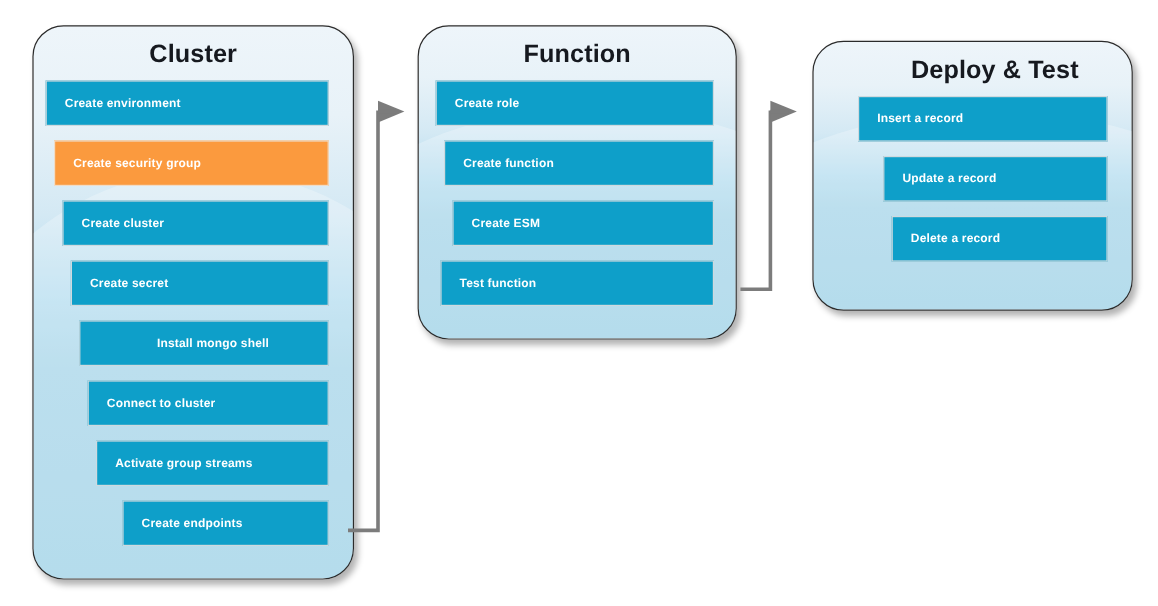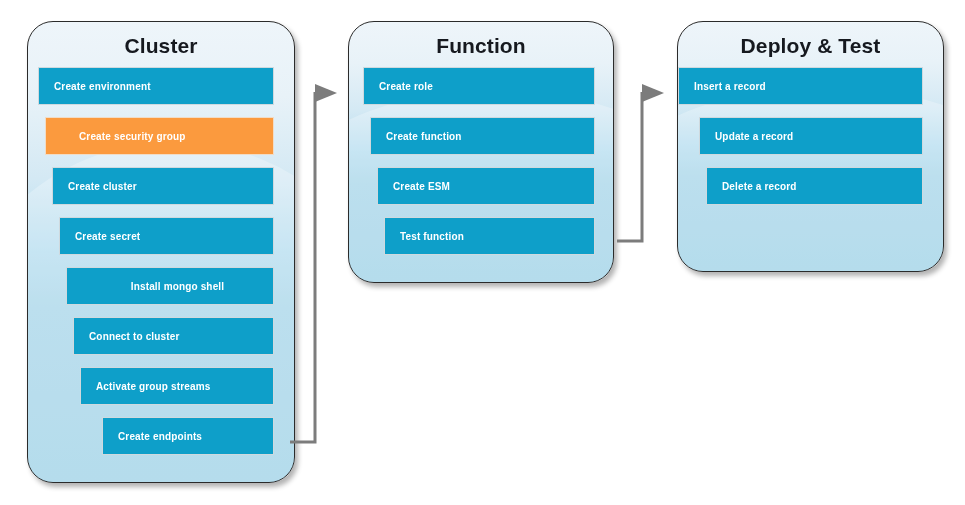--- a/index.html
+++ b/index.html
@@ -81,21 +81,20 @@
     font-weight: bold;
     letter-spacing: 0.15px;
   }
   .step > .step-label {
     padding-left: 15px;
     white-space: nowrap;
   }
   .step.highlight {
     background: #fb9a3e;
     border-color: #f1dcc6;
-    padding-left: 18px;
   }
 
   
   .connector {
     position: absolute;
     z-index: 6;
     overflow: visible;
   }
   .connector path {
     fill: none;
@@ -146,27 +145,27 @@
     <div class="steps">
       <div class="step" style="margin-left:14px; margin-right:18px;">
         <span class="step-label">Create role</span>
       </div>
       <div class="step" style="margin-left:21px; margin-right:18px;">
         <span class="step-label">Create function</span>
       </div>
       <div class="step" style="margin-left:28px; margin-right:18px;">
         <span class="step-label">Create ESM</span>
       </div>
-      <div class="step" style="margin-left:35px; margin-right:18px;">
+      <div class="step" style="margin-left:18px; margin-right:18px;">
         <span class="step-label">Test function</span>
       </div>
     </div>
   </div>
 
-  <div class="panel" id="panel-deploy-test" style="left:677px; top:21px; width:267px; height:251px;">
+  <div class="panel" id="panel-deploy-test" style="left:677px; top:34px; width:267px; height:225px;padding-left:37px;">
     <div class="panel-title">Deploy &amp; Test</div>
     <div class="steps">
       <div class="step" style="margin-left:0; margin-right:20px;">
         <span class="step-label">Insert a record</span>
       </div>
       <div class="step" style="margin-left:21px; margin-right:20px;">
         <span class="step-label">Update a record</span>
       </div>
       <div class="step" style="margin-left:28px; margin-right:20px;">
         <span class="step-label">Delete a record</span>

